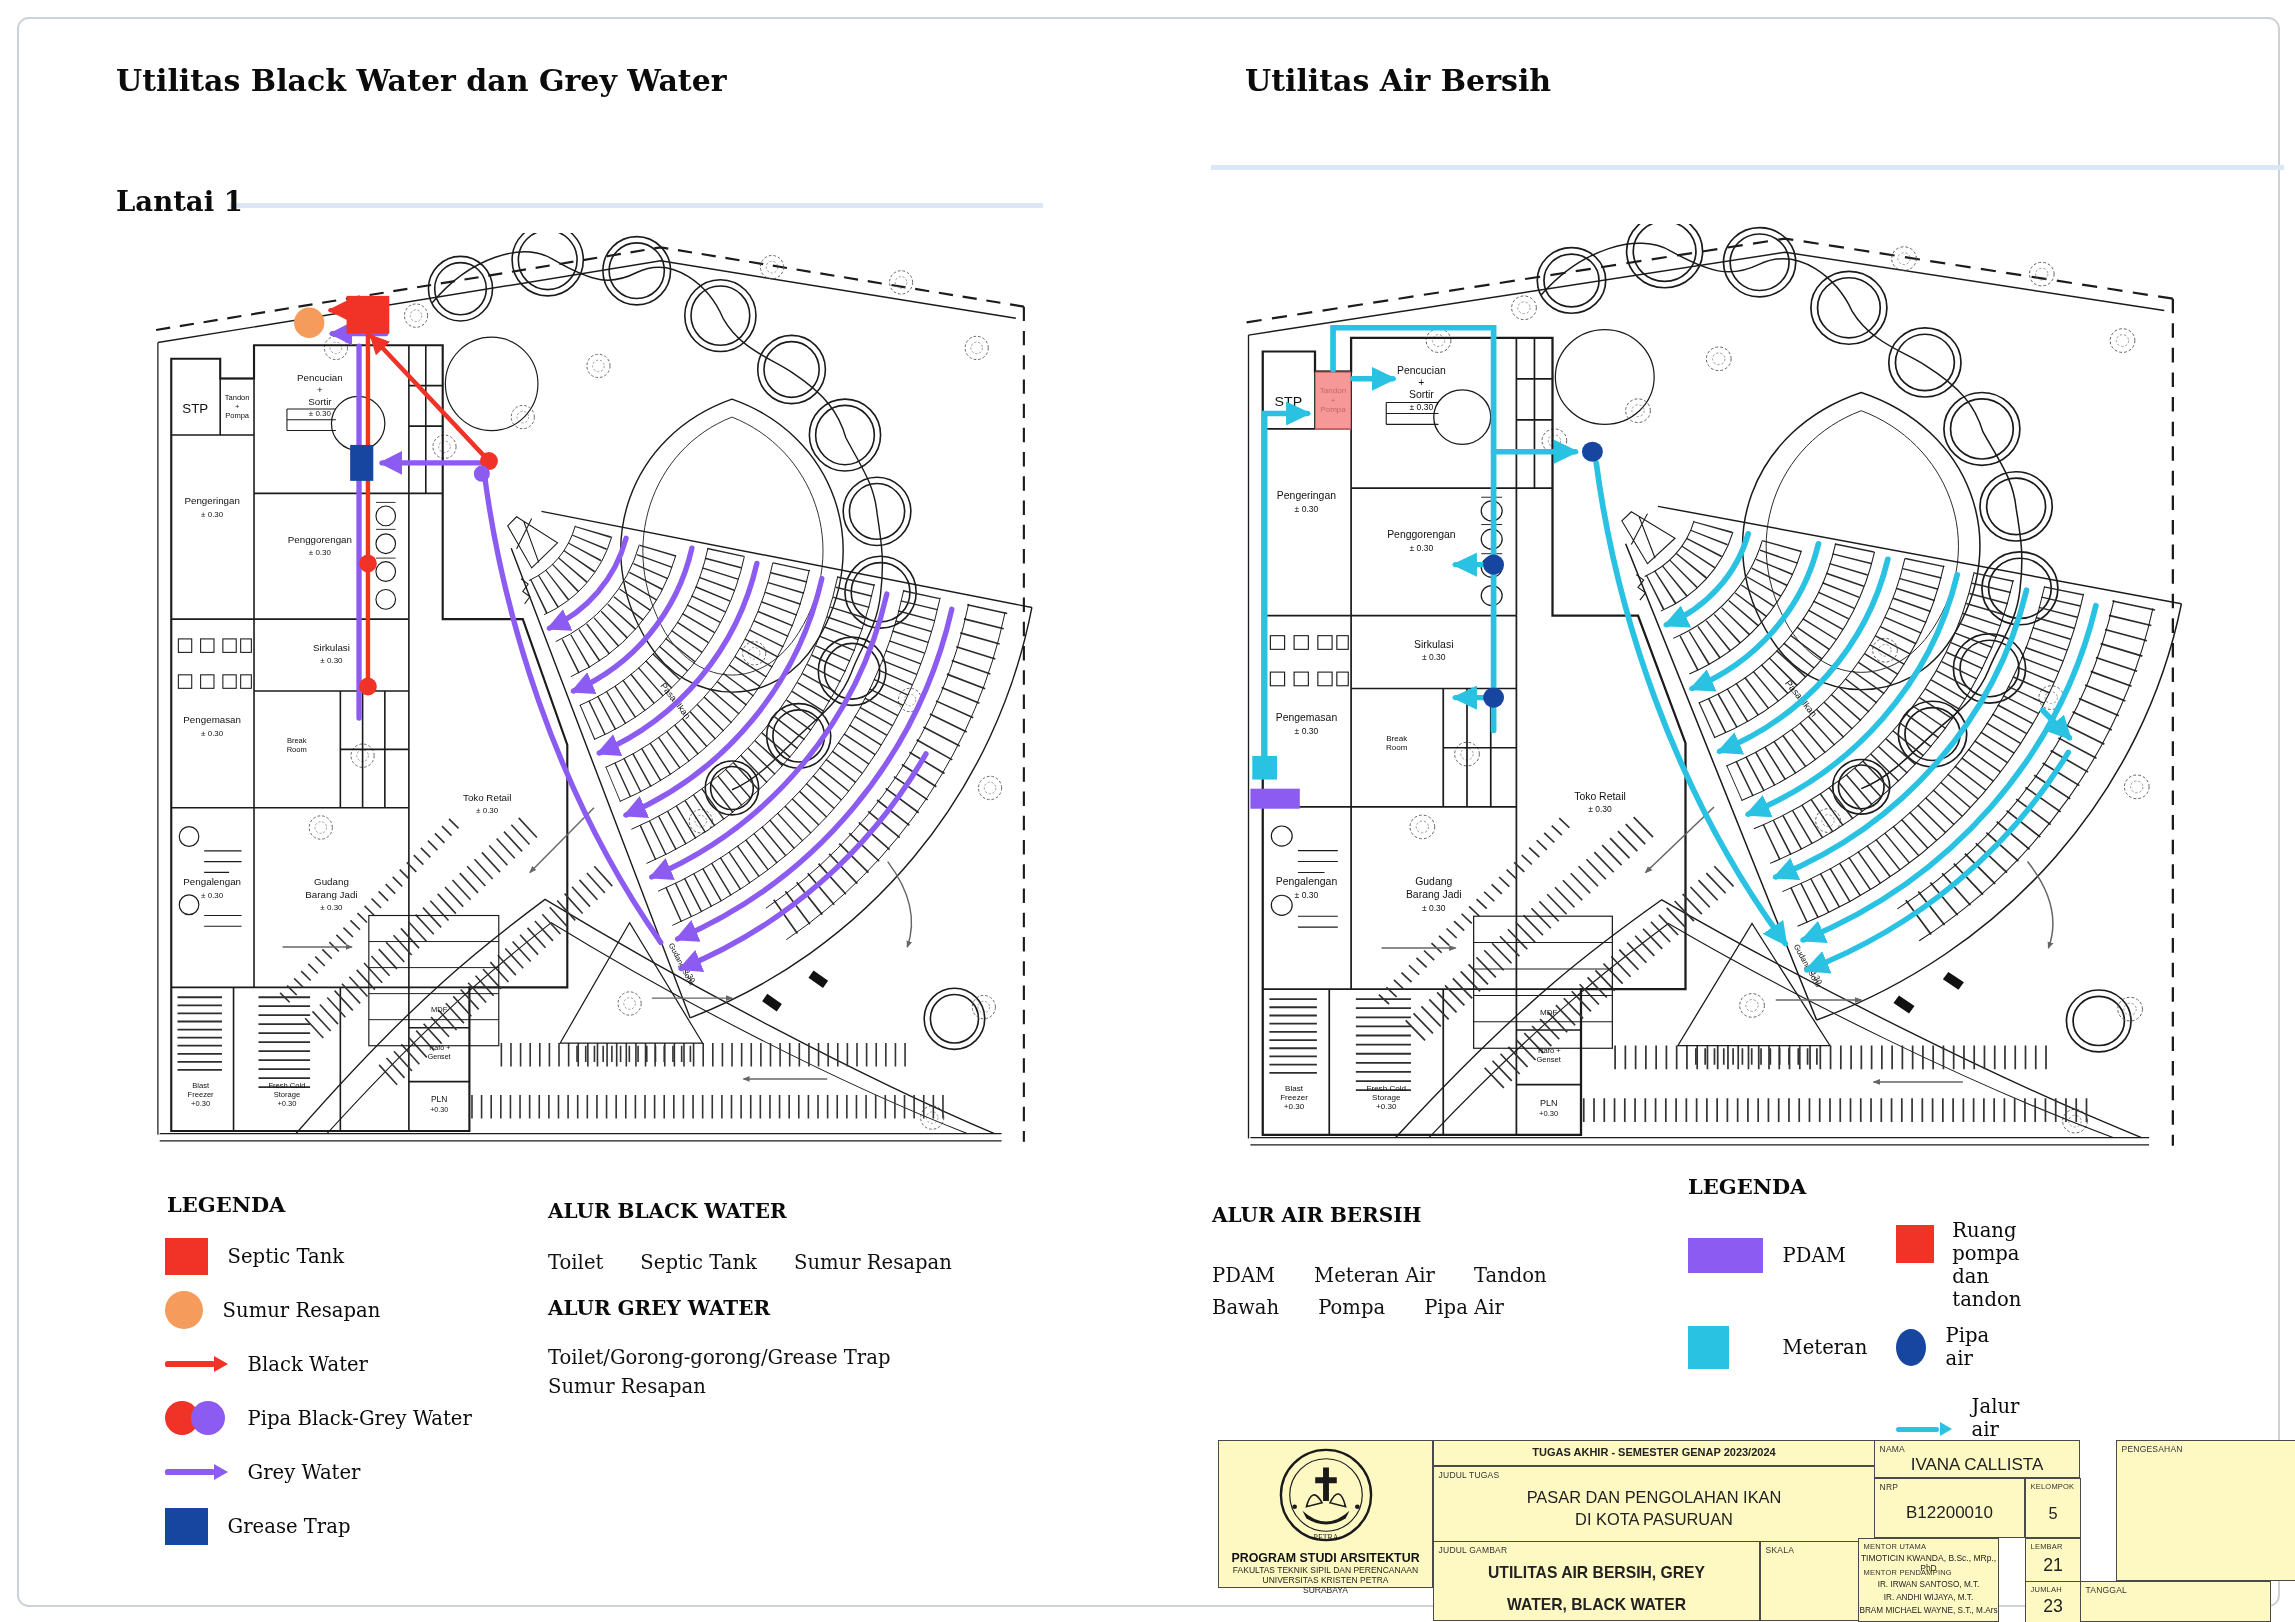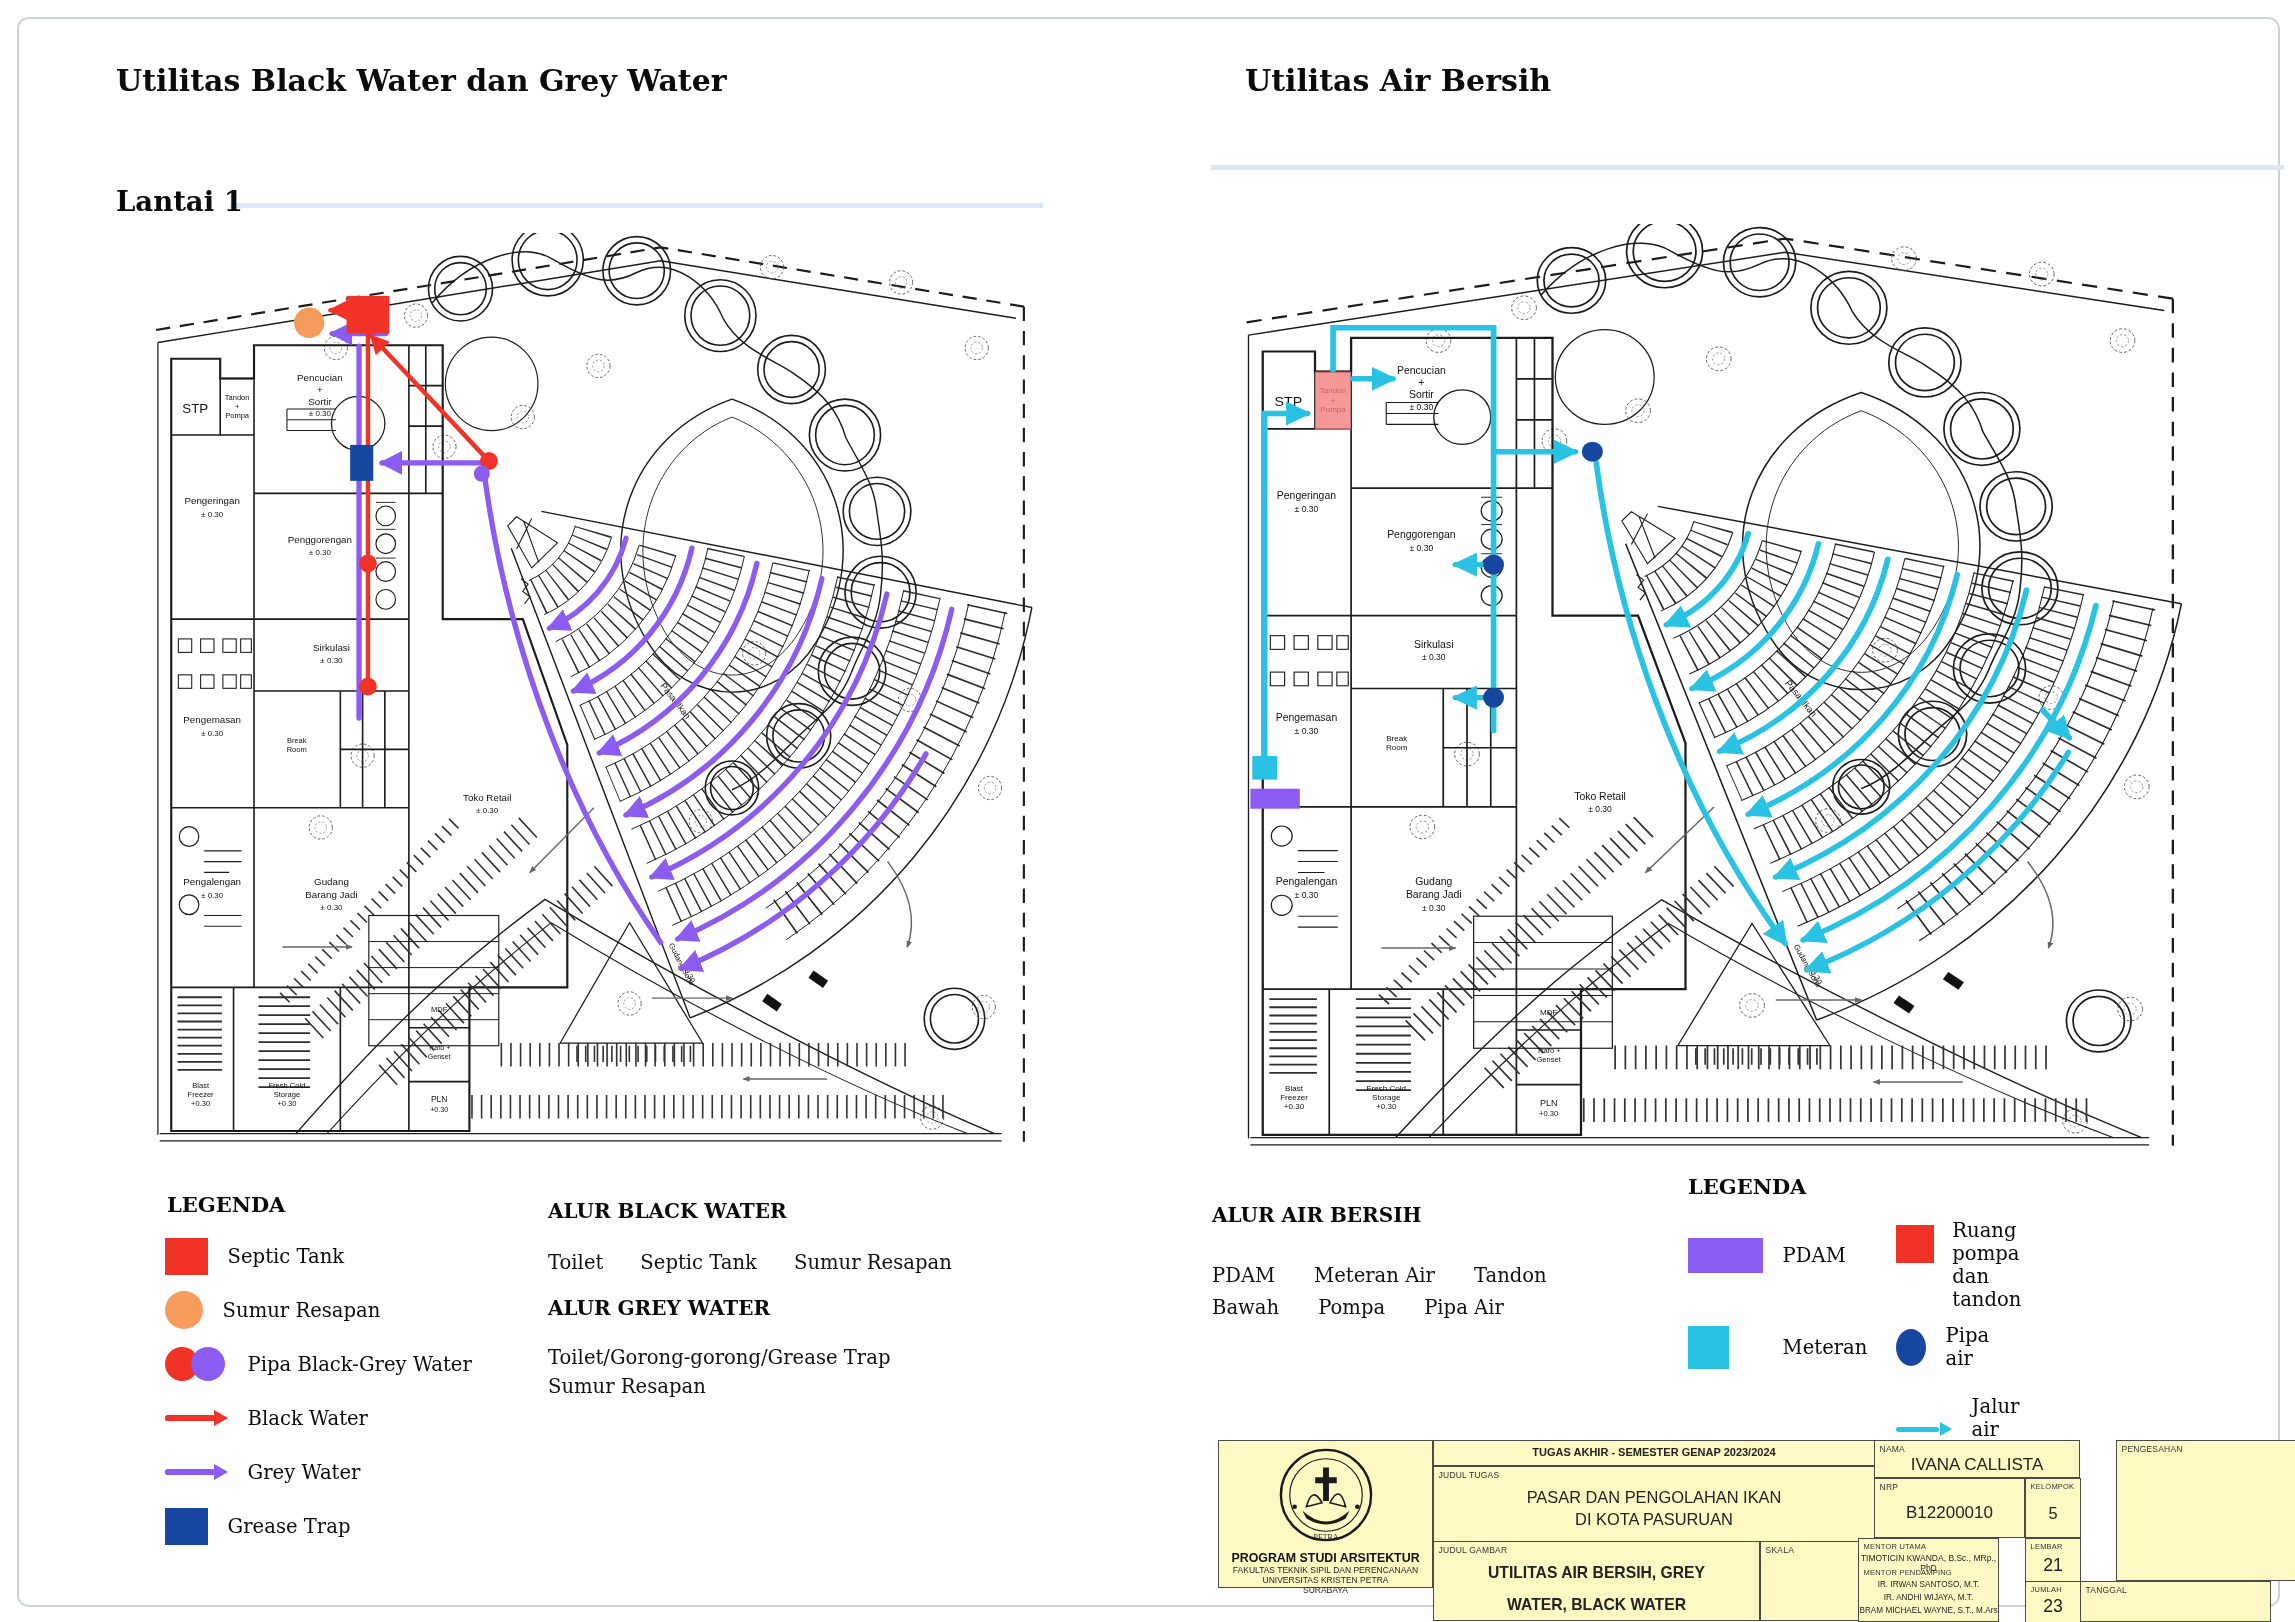--- a/index.html
+++ b/index.html
@@ -368,32 +368,32 @@
 <div class="abs" style="left:165px;top:1229px;">
   <div class="lg-row">
     <span class="sw sw-rect c-red"></span>
     <span class="lg-label">Septic Tank</span>
   </div>
   <div class="lg-row">
     <span class="sw sw-circle c-orange"></span>
     <span class="lg-label">Sumur Resapan</span>
   </div>
   <div class="lg-row">
+    <span class="sw arrow">
+        <i class="bar c-red"></i>
+        <i class="tri" style="border-left-color:#f03227;"></i>
+      </span>
+    <span class="lg-label">Black Water</span>
+  </div>
+  <div class="lg-row">
     <span class="sw sw-two">
         <i class="c-red" style="left:0;"></i>
         <i class="c-purple" style="left:26px;"></i>
       </span>
     <span class="lg-label">Pipa Black-Grey Water</span>
-  </div>
-  <div class="lg-row">
-    <span class="sw arrow">
-        <i class="bar c-red"></i>
-        <i class="tri" style="border-left-color:#f03227;"></i>
-      </span>
-    <span class="lg-label">Black Water</span>
   </div>
   <div class="lg-row">
     <span class="sw arrow">
         <i class="bar c-purple"></i>
         <i class="tri" style="border-left-color:#8c5bf2;"></i>
       </span>
     <span class="lg-label">Grey Water</span>
   </div>
   <div class="lg-row">
     <span class="sw sw-rect c-navy"></span>

